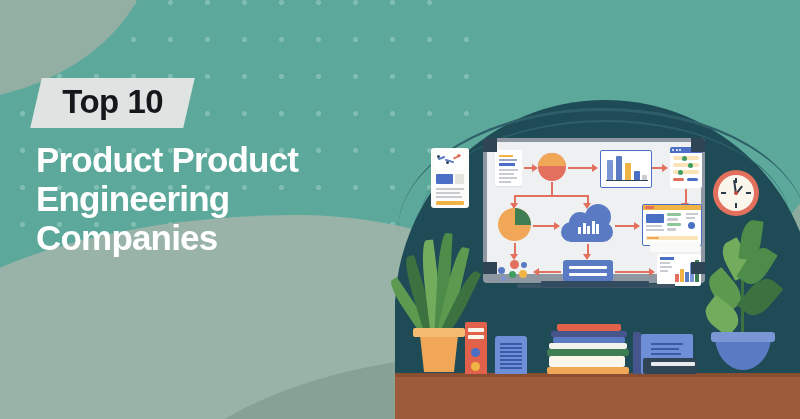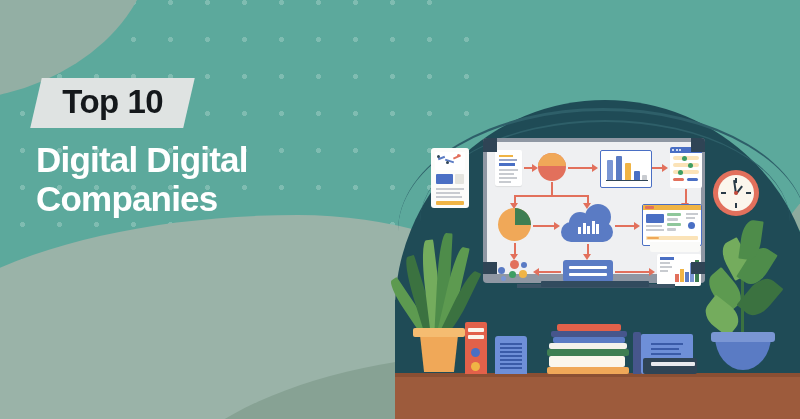--- a/index.html
+++ b/index.html
@@ -203,21 +203,22 @@
   <div class="bg-navy-circle"></div>
   <div class="bg-navy-rect"></div>
   <div class="bg-navy-swoosh"></div>
   <div class="bg-navy-swoosh2"></div>
 
   <div class="badge">
     <span>Top 10</span>
   </div>
 
   <div class="headline">
-    <div>Digital Digital</div>
+    <div>Product Product</div>
+    <div>Engineering</div>
     <div>Companies</div>
   </div>
 
 
   <div class="scene">
 
     <div class="wallcard">
       <div style="position:absolute;left:4px;top:4px;width:30px;height:18px;background:#FFFFFF;border-radius:1px;"></div>
       <div style="position:absolute;left:7px;top:9px;width:7px;height:2px;background:#5A7BC4;transform:rotate(-20deg);"></div>
       <div style="position:absolute;left:14px;top:12px;width:9px;height:2px;background:#5A7BC4;transform:rotate(18deg);"></div>

